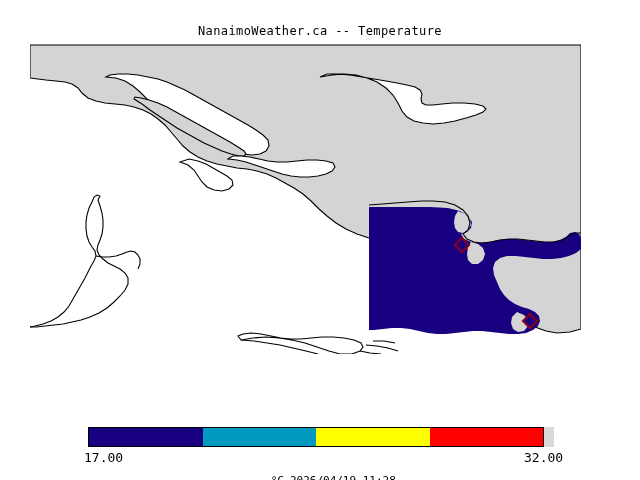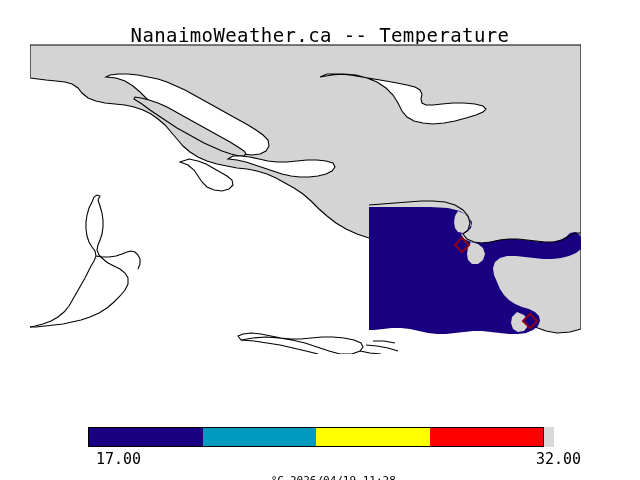--- a/index.html
+++ b/index.html
@@ -17,21 +17,21 @@
     font-family: "DejaVu Sans Mono", "Liberation Mono", monospace;
   }
   
   #title {
     position: absolute;
     left: 0;
     top: 24px;
     width: 640px;
     text-align: center;
     font-family: "DejaVu Sans Mono", "Liberation Mono", monospace;
-    font-size: 19px;
+    font-size: 12px;
     letter-spacing: 0.4px;
     color: #000000;
     white-space: pre;
   }
   
   #map-panel {
     position: absolute;
     left: 30px;
     top: 44px;
     width: 551px;
@@ -71,24 +71,23 @@
     left: 456px;
     top: 0;
     width: 10px;
     height: 20px;
     background: #d9d9d9;
   }
   .cb-label {
     position: absolute;
     top: 450px;
     font-family: "DejaVu Sans Mono", "Liberation Mono", monospace;
-    font-size: 15px;
+    font-size: 13px;
     color: #000000;
     white-space: pre;
-    margin-left: 12px;
   }
   #cb-min { left: 84px; }
   #cb-max { left: 524px; }
   #cb-caption {
     position: absolute;
     left: 0;
     top: 461px;
     width: 640px;
     text-align: center;
     font-family: "DejaVu Sans Mono", "Liberation Mono", monospace;

